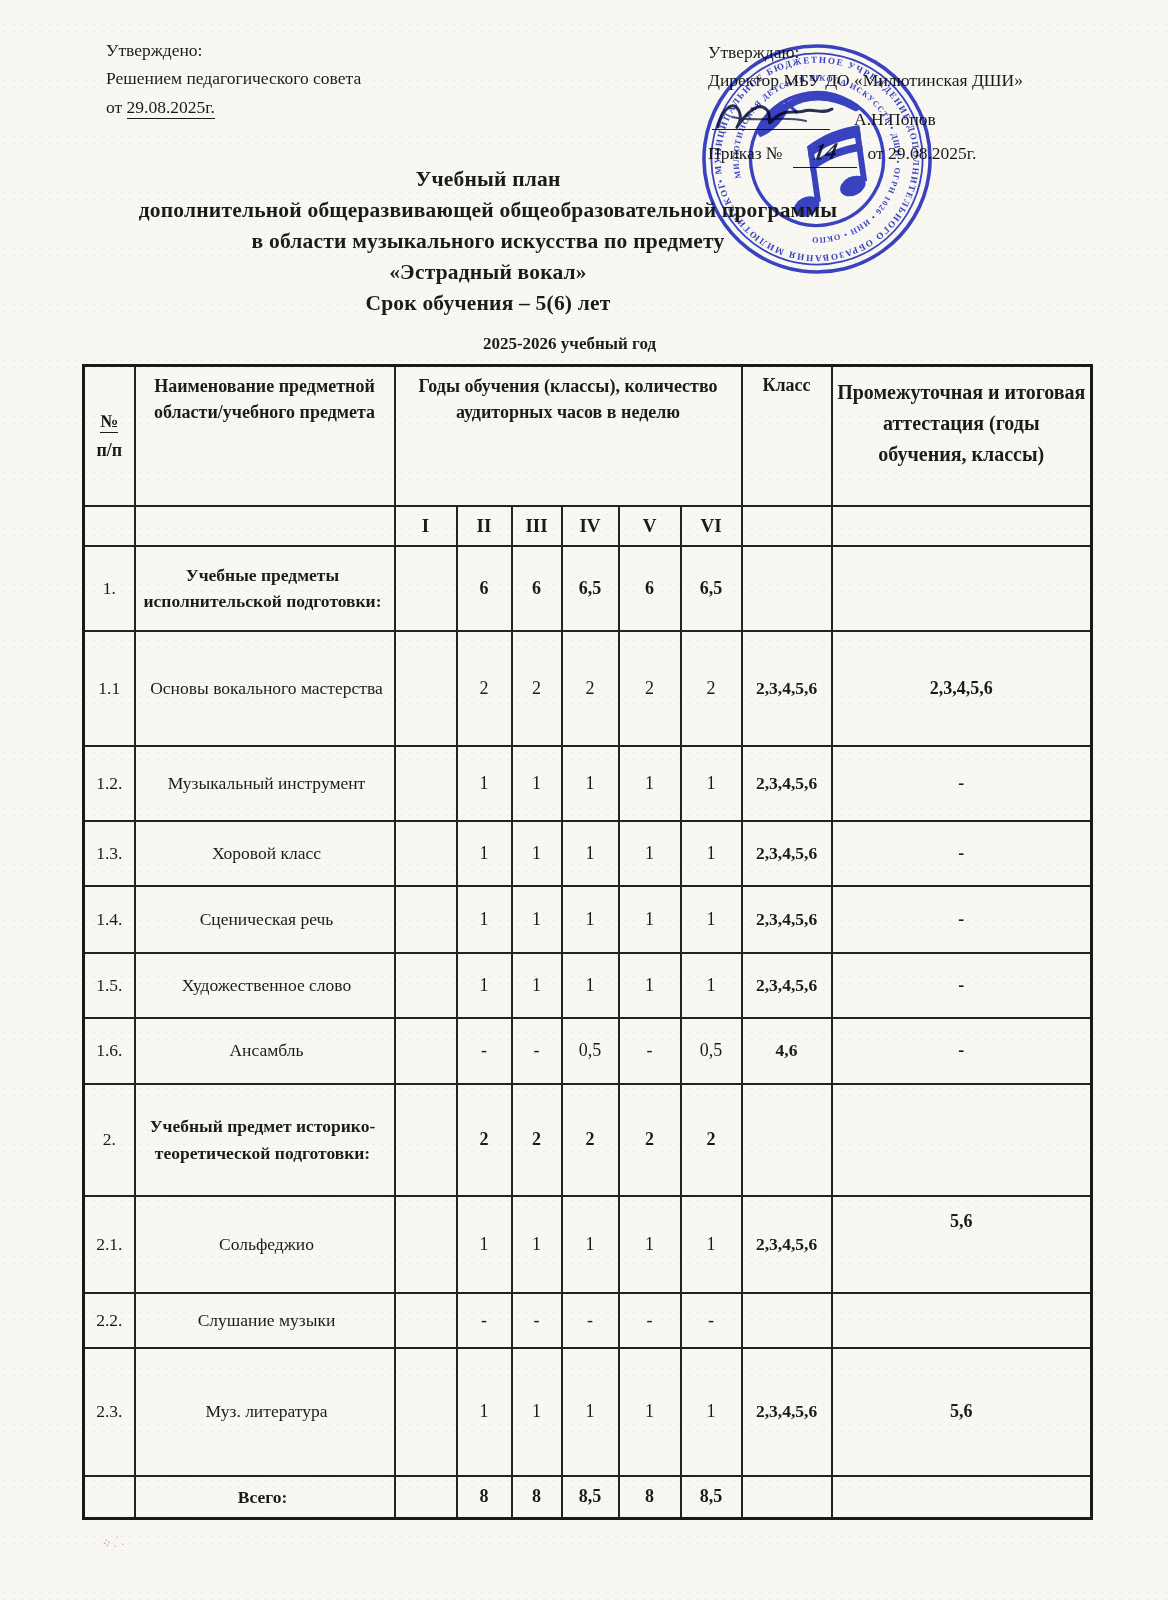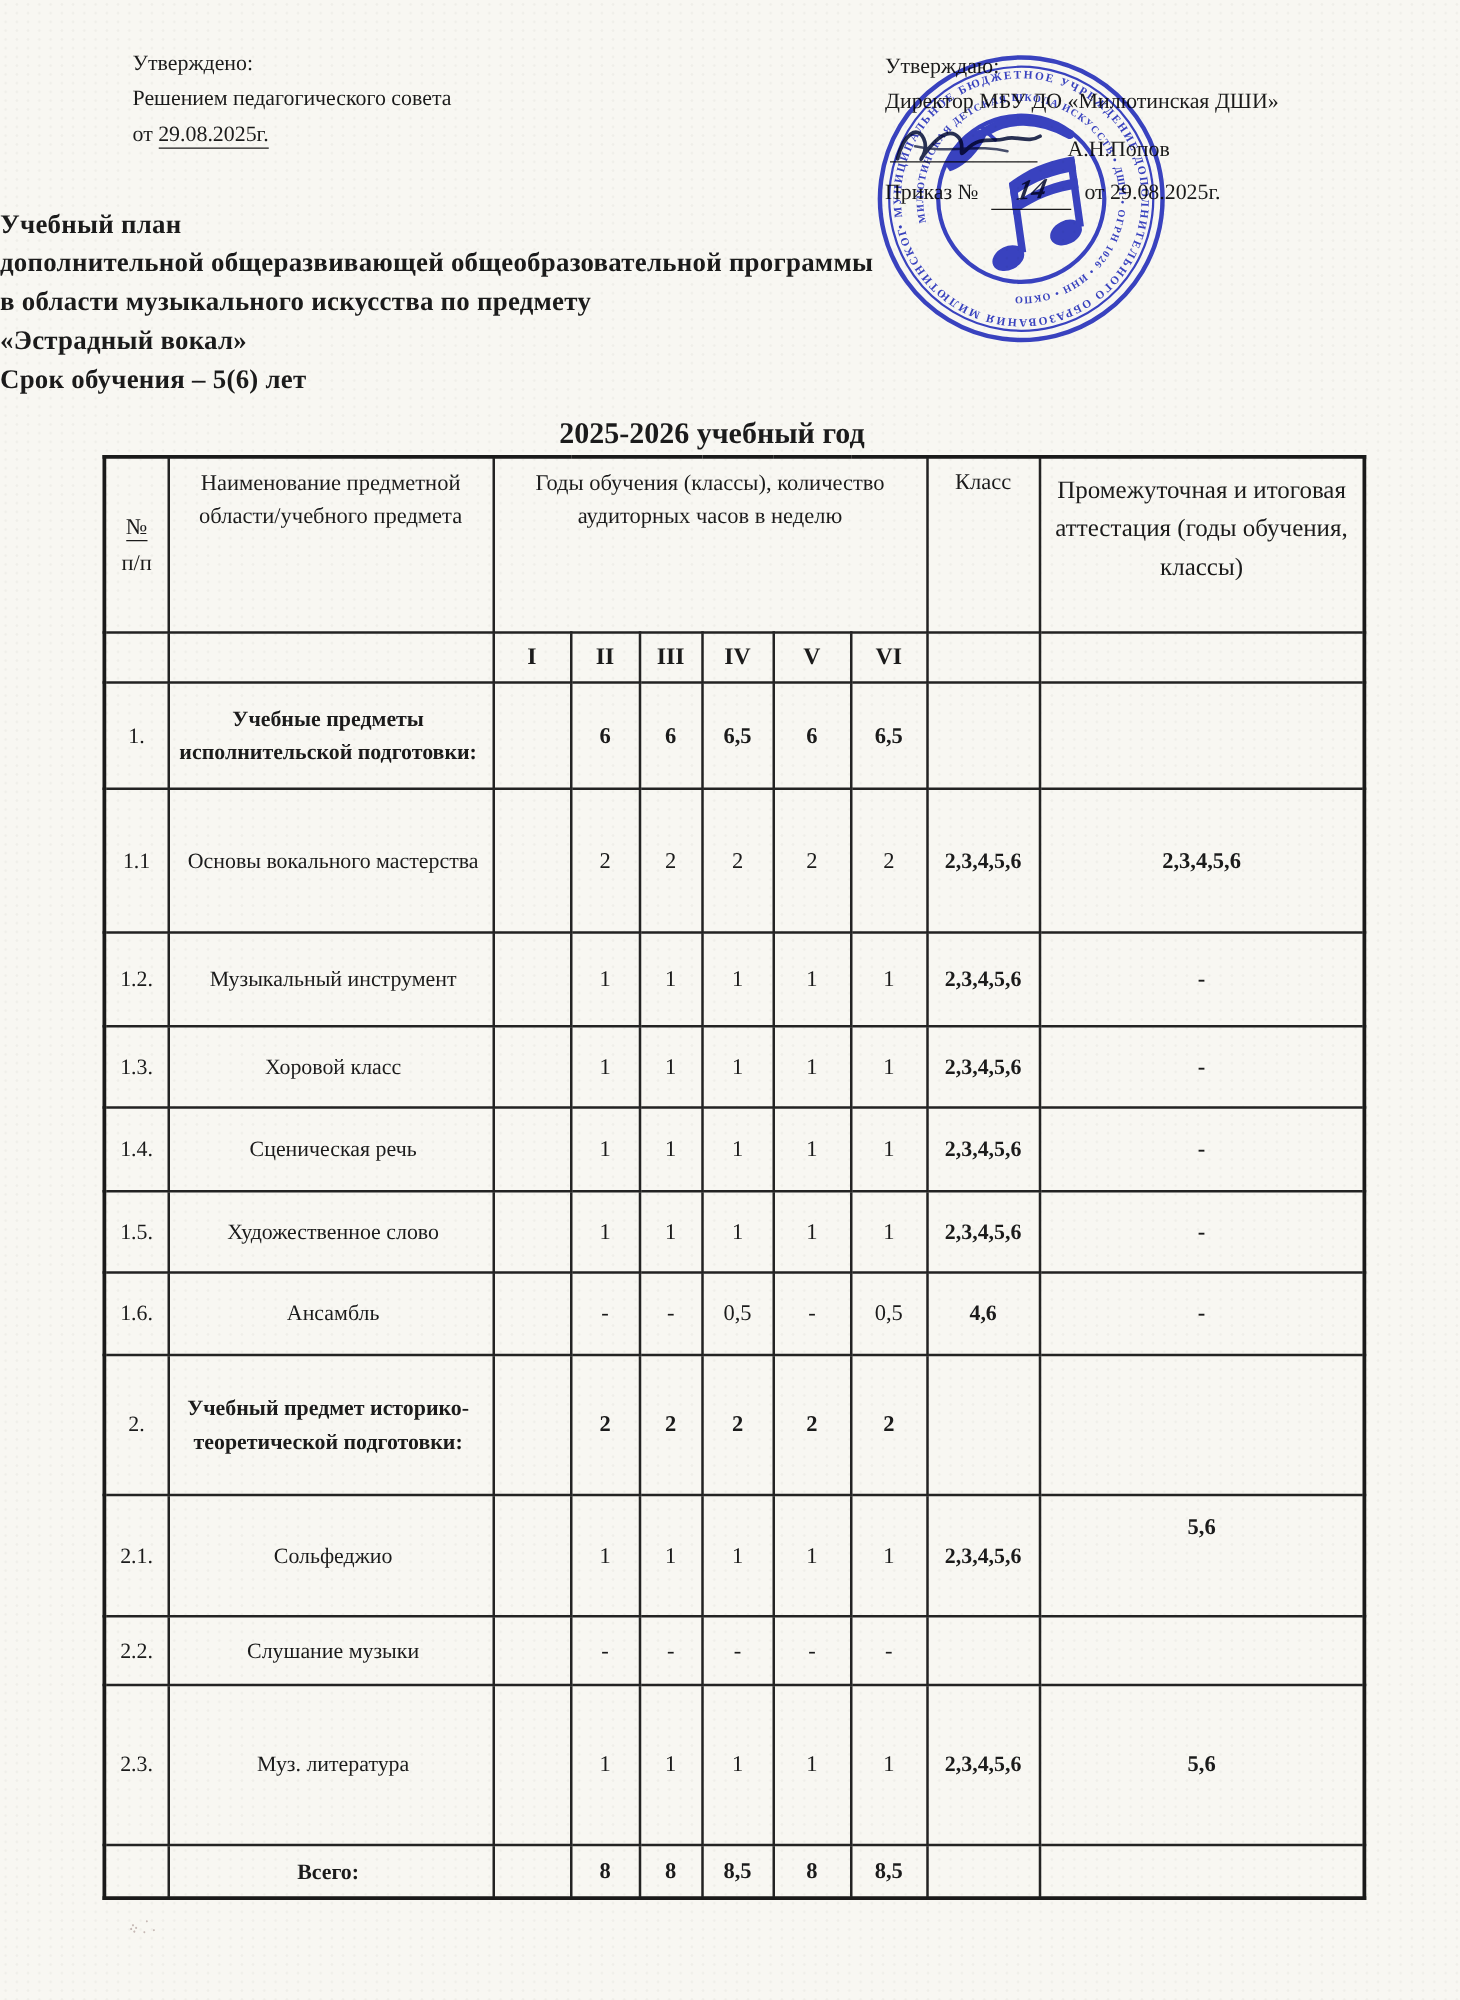--- a/index.html
+++ b/index.html
@@ -23,29 +23,29 @@
   .hand{display:inline-block;font-style:italic;font-weight:bold;font-size:23px;
     color:#232a49;transform:skew(-14deg) rotate(-4deg);line-height:.8}
   .hand-slot{display:inline-block;width:64px;text-align:center;
     border-bottom:1.6px solid #1b1b1b;margin:0 6px}
   
   .stamp{position:absolute;left:698px;top:40px;width:238px;height:238px;
     mix-blend-mode:multiply;opacity:.93;transform:rotate(-14deg);pointer-events:none}
   
   .sig-svg{position:absolute;left:0;top:0}
   
-  .title-block{position:absolute;left:0;top:164px;width:976px;
+  .title-block{position:absolute;left:0;top:164px;width:976px;text-align:center;
     font-weight:bold;font-size:21.5px;line-height:31px;letter-spacing:.2px}
   .title-year{position:absolute;left:0;top:334px;width:1139px;text-align:center;
-    font-weight:bold;font-size:24px}
+    font-weight:bold;font-size:17px}
   
   table.plan{position:absolute;left:82px;top:364px;border-collapse:collapse;
     table-layout:fixed;width:1008px;border:3px solid #1a1a1a}
   .plan th,.plan td{border:2px solid #232323;padding:2px 4px;overflow:hidden}
-  .plan th{font-weight:normal}
+  .plan th{font-weight:bold}
   th.h-num{vertical-align:middle;text-align:center;font-size:18px;line-height:1.6}
   th.h-num .u{border-bottom-width:1.4px}
   th.h-subj{vertical-align:top;text-align:center;font-size:18px;padding-top:6px;line-height:1.45}
   th.h-years{vertical-align:top;text-align:center;font-size:18px;padding-top:6px;line-height:1.45}
   th.h-klass{vertical-align:top;text-align:center;font-size:18px;padding-top:8px}
   th.h-att{vertical-align:top;text-align:center;font-size:20px;padding-top:10px;line-height:1.55}
   tr.roman th{font-weight:bold;font-size:19px;text-align:center;vertical-align:middle}
   td.c-num{text-align:center;vertical-align:middle;font-size:17.5px}
   td.c-subj{text-align:center;vertical-align:middle;font-size:17.5px;
     padding-left:8px;line-height:1.5}

